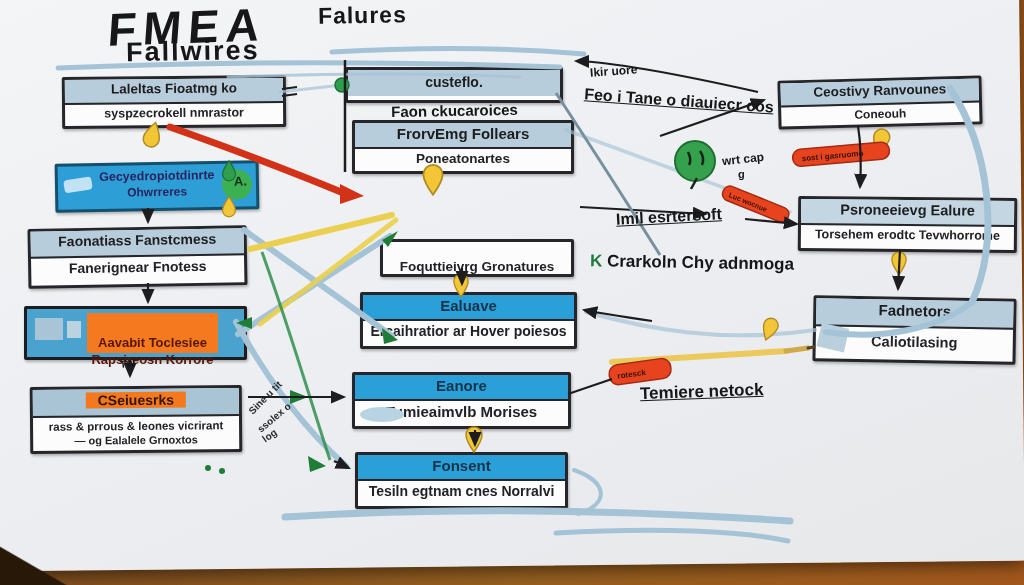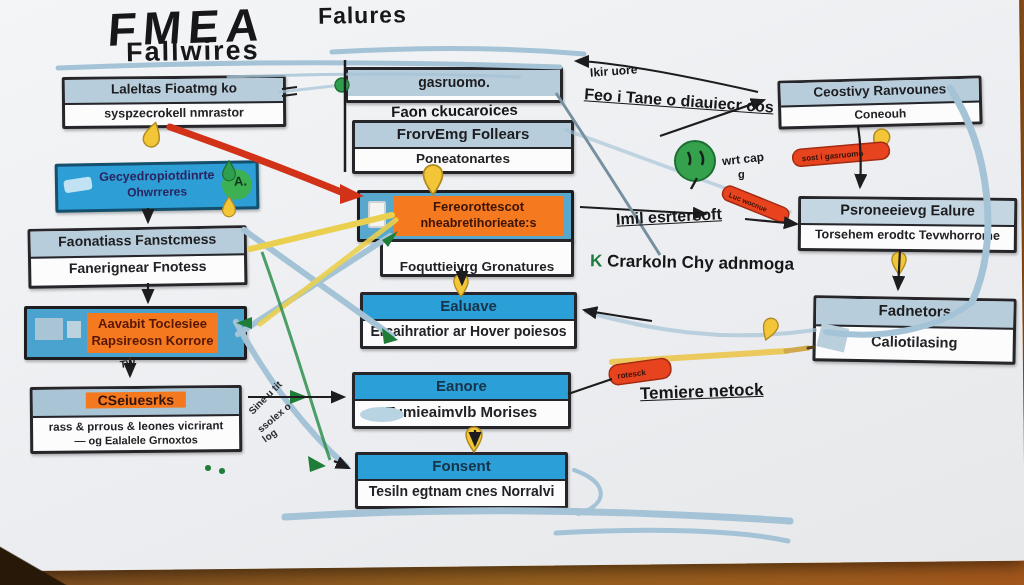--- a/index.html
+++ b/index.html
@@ -30,21 +30,21 @@
   <div class="note" style="left:108px;top:0px;font-size:46px;letter-spacing:7px;font-weight:800;transform:rotate(-2deg) skewX(-6deg);">FMEA</div>
   <div class="note" style="left:126px;top:36px;font-size:27px;letter-spacing:2px;transform:rotate(-1deg);">Fallwires</div>
   <div class="note" style="left:318px;top:2px;font-size:23px;letter-spacing:1px;transform:rotate(-1deg);">Falures</div>
 
   <div class="box" style="left:62px;top:76px;width:218px;height:46px;transform:rotate(-0.5deg);">
     <div class="hd" style="font-size:13.5px;height:19px;">Laleltas Fioatmg   ko</div>
     <div class="bd" style="font-size:12.5px;">syspzecrokell nmrastor</div>
   </div>
 
   <div class="box" style="left:345px;top:67px;width:212px;height:30px;">
-    <div class="hd" style="font-size:14px;height:22px;border-bottom:none;line-height:20px;">gasruomo.</div>
+    <div class="hd" style="font-size:14px;height:22px;border-bottom:none;line-height:20px;">custeflo.</div>
   </div>
   <div class="note" style="left:372px;top:102px;width:165px;text-align:center;font-size:15px;transform:rotate(-1deg);">Faon ckucaroices</div>
 
   <div class="box" style="left:352px;top:120px;width:216px;height:48px;">
     <div class="hd" style="font-size:15px;height:20px;">FrorvEmg Follears</div>
     <div class="bd" style="font-size:13.5px;">Poneatonartes</div>
   </div>
 
   <div class="box" style="left:778px;top:78px;width:198px;height:43px;transform:rotate(-1.5deg);">
     <div class="hd" style="font-size:13.5px;height:18px;">Ceostivy Ranvounes</div>
@@ -52,27 +52,20 @@
   </div>
 
   <div class="box" style="left:55px;top:162px;width:198px;height:43px;transform:rotate(-1deg);background:#2e9fd6;border-color:#14506e;">
     <div style="position:absolute;left:6px;top:12px;width:28px;height:13px;background:rgba(255,255,255,.7);border-radius:4px;transform:rotate(-8deg);"></div>
     <div style="position:absolute;right:4px;top:6px;width:30px;height:30px;background:#3db054;border-radius:50%;"></div>
     <div class="bd" style="font-size:12.5px;color:#2b2460;padding-top:4px;">Gecyedropiotdinrte</div>
     <div class="bd" style="font-size:12px;color:#2b2460;padding:0;">Ohwrreres</div>
     <div class="note" style="right:9px;top:10px;left:auto;position:absolute;font-size:13px;color:#14331c;">A.</div>
   </div>
 
-  <div class="box" style="left:357px;top:190px;width:211px;height:46px;background:#58a7cd;border-color:#1d1d20;">
-    <div style="position:absolute;left:8px;top:8px;width:18px;height:27px;background:#f4f4f2;border-radius:3px;box-shadow:inset 0 0 0 2px #cfd3d6;"></div>
-    <div style="position:absolute;left:34px;right:8px;top:3px;bottom:3px;background:#f4791f;">
-      <div class="bd" style="font-size:13px;color:#3d1404;padding-top:3px;">Fereorottescot</div>
-      <div class="bd" style="font-size:12.5px;color:#3d1404;padding:0;">nheabretihorieate:s</div>
-    </div>
-  </div>
 
   <div class="box" style="left:798px;top:197px;width:213px;height:49px;transform:rotate(0.5deg);">
     <div class="hd" style="font-size:14.5px;height:20px;background:#c4d6e2;">Psroneeievg Ealure</div>
     <div class="bd" style="font-size:12.5px;">Torsehem erodtc Tevwhorrome</div>
   </div>
 
   <div class="box" style="left:28px;top:227px;width:213px;height:54px;transform:rotate(-1deg);">
     <div class="hd" style="font-size:14px;height:21px;">Faonatiass Fanstcmess</div>
     <div class="bd" style="font-size:14px;">Fanerignear Fnotess</div>
   </div>
@@ -84,21 +77,21 @@
   <div class="box" style="left:813px;top:297px;width:197px;height:60px;transform:rotate(1deg);">
     <div class="hd" style="font-size:15px;height:22px;">Fadnetors</div>
     <div style="position:absolute;left:3px;top:27px;width:28px;height:24px;background:#b9cfdb;transform:rotate(12deg);"></div>
     <div class="bd" style="font-size:14.5px;padding-top:6px;">Caliotilasing</div>
   </div>
 
   <div class="box" style="left:24px;top:306px;width:217px;height:48px;background:#4aa2cf;border-color:#1d1d20;">
     <div style="position:absolute;left:8px;top:9px;width:28px;height:22px;background:#a9c4d4;"></div>
     <div style="position:absolute;left:40px;top:12px;width:14px;height:17px;background:#bcd2de;"></div>
     <div style="position:absolute;left:60px;right:26px;top:4px;bottom:4px;background:#f4791f;">
-      <div class="bd" style="font-size:13px;color:#571708;padding-top:3px;">Aavabit Toclesiee</div>
+      <div class="bd" style="font-size:13px;color:#571708;padding-top:3px;margin-top:19px;">Aavabit Toclesiee</div>
       <div class="bd" style="font-size:13px;color:#571708;padding:0;">Rapsireosn Korrore</div>
     </div>
   </div>
 
   <div class="box" style="left:360px;top:292px;width:211px;height:51px;">
     <div class="hd bright" style="font-size:15px;height:20px;">Ealuave</div>
     <div class="bd" style="font-size:14px;">Ercaihratior ar Hover poiesos</div>
   </div>
 
   <div class="box" style="left:30px;top:386px;width:206px;height:61px;transform:rotate(-0.5deg);">

